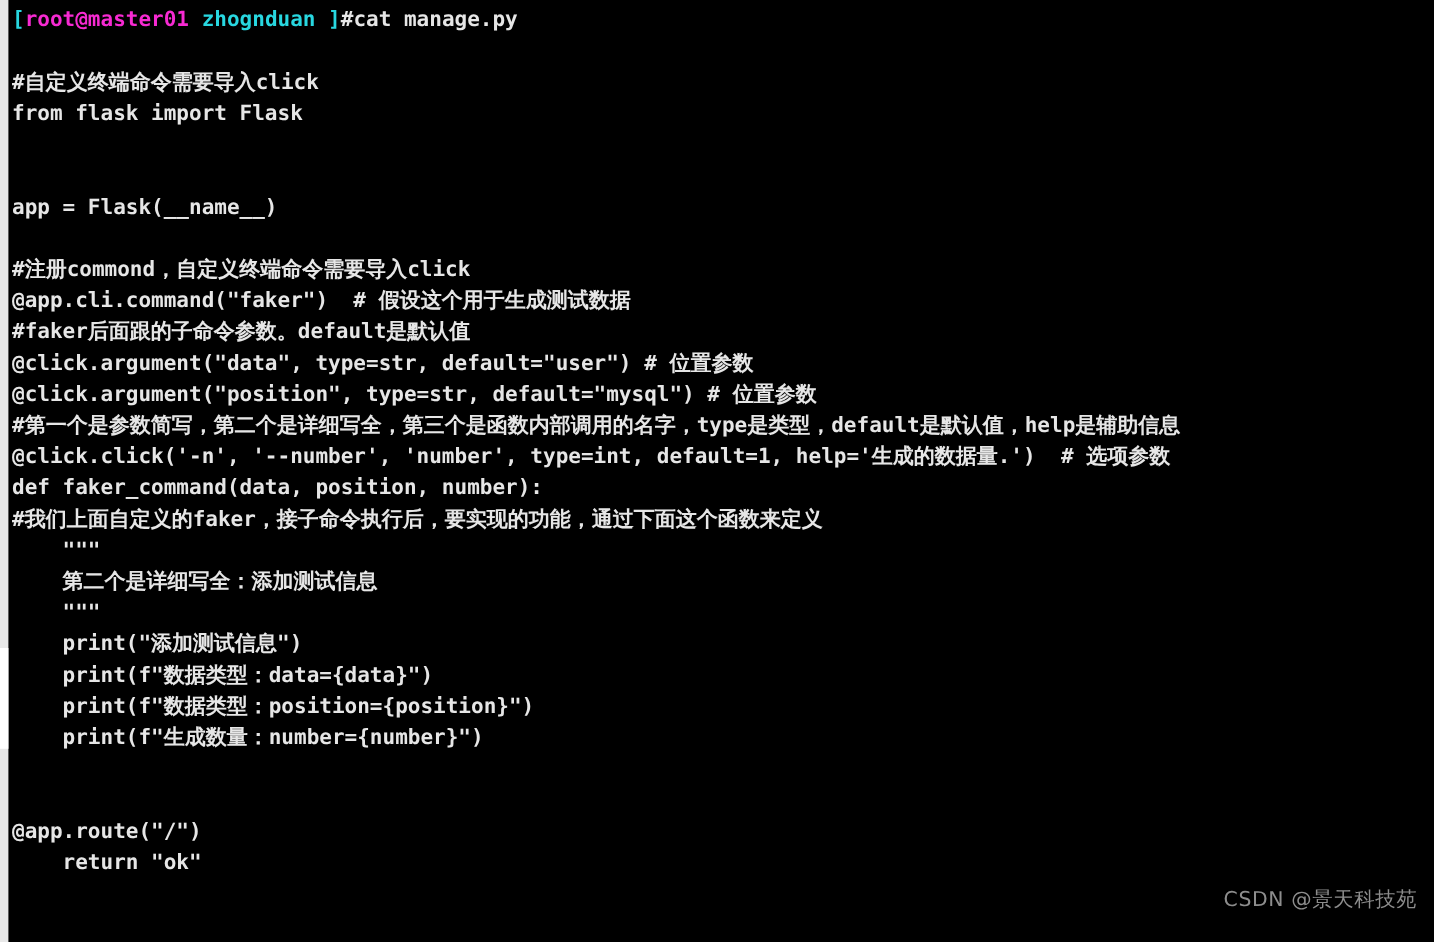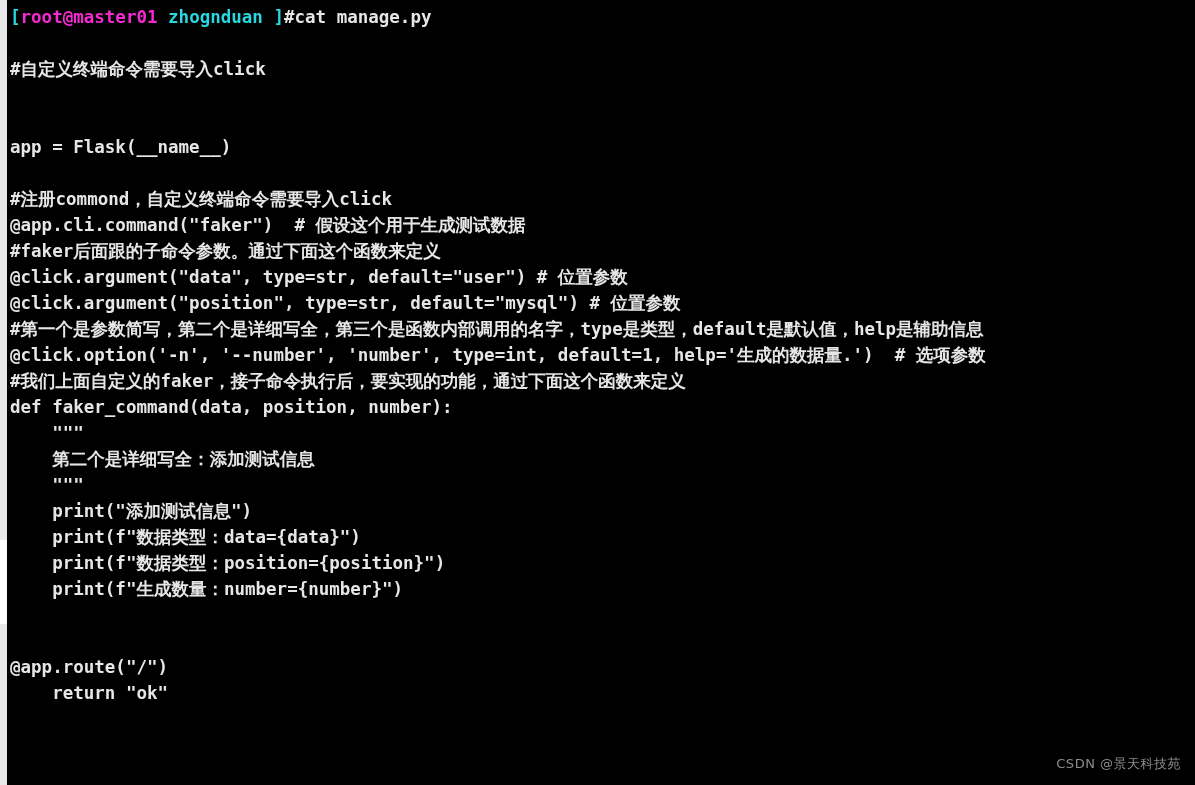--- a/index.html
+++ b/index.html
@@ -63,52 +63,53 @@
 
   
   .c-bracket { color: #28d7e0; }
   .c-user    { color: #f72ad2; }
   .c-dir     { color: #28d7e0; }
   .c-cmd     { color: #e6e6e6; }
 
   #watermark {
     position: absolute;
     right: 14px;
-    bottom: 12px;
+    bottom: 24px;
     color: #8d8d8d;
-    font-size: 13px;
+    font-size: 17px;
     font-family: "DejaVu Sans", "Liberation Sans", sans-serif;
     letter-spacing: 0.5px;
     z-index: 10;
     white-space: pre;
   }
 </style>
 </head>
 <body>
 
 <div id="terminal">
 
   <div class="line"><span class="c-bracket">[</span><span class="c-user">root@master01</span><span class="c-dir"> </span><span class="c-dir">zhognduan</span><span class="c-bracket"> ]</span><span class="c-cmd">#cat manage.py</span></div>
 
   <div id="file-output">
       <div class="line blank">&nbsp;</div>
       <div class="line">#自定义终端命令需要导入click</div>
+      <div class="line">from flask import Flask</div>
       <div class="line blank">&nbsp;</div>
       <div class="line blank">&nbsp;</div>
       <div class="line">app = Flask(__name__)</div>
       <div class="line blank">&nbsp;</div>
       <div class="line">#注册commond，自定义终端命令需要导入click</div>
       <div class="line">@app.cli.command("faker")  # 假设这个用于生成测试数据</div>
-      <div class="line">#faker后面跟的子命令参数。通过下面这个函数来定义</div>
+      <div class="line">#faker后面跟的子命令参数。default是默认值</div>
       <div class="line">@click.argument("data", type=str, default="user") # 位置参数</div>
       <div class="line">@click.argument("position", type=str, default="mysql") # 位置参数</div>
       <div class="line">#第一个是参数简写，第二个是详细写全，第三个是函数内部调用的名字，type是类型，default是默认值，help是辅助信息</div>
-      <div class="line">@click.option('-n', '--number', 'number', type=int, default=1, help='生成的数据量.')  # 选项参数</div>
+      <div class="line">@click.click('-n', '--number', 'number', type=int, default=1, help='生成的数据量.')  # 选项参数</div>
+      <div class="line">def faker_command(data, position, number):</div>
       <div class="line">#我们上面自定义的faker，接子命令执行后，要实现的功能，通过下面这个函数来定义</div>
-      <div class="line">def faker_command(data, position, number):</div>
       <div class="line">    """</div>
       <div class="line">    第二个是详细写全：添加测试信息</div>
       <div class="line">    """</div>
       <div class="line">    print("添加测试信息")</div>
       <div class="line">    print(f"数据类型：data={data}")</div>
       <div class="line">    print(f"数据类型：position={position}")</div>
       <div class="line">    print(f"生成数量：number={number}")</div>
       <div class="line blank">&nbsp;</div>
       <div class="line blank">&nbsp;</div>
       <div class="line">@app.route("/")</div>

